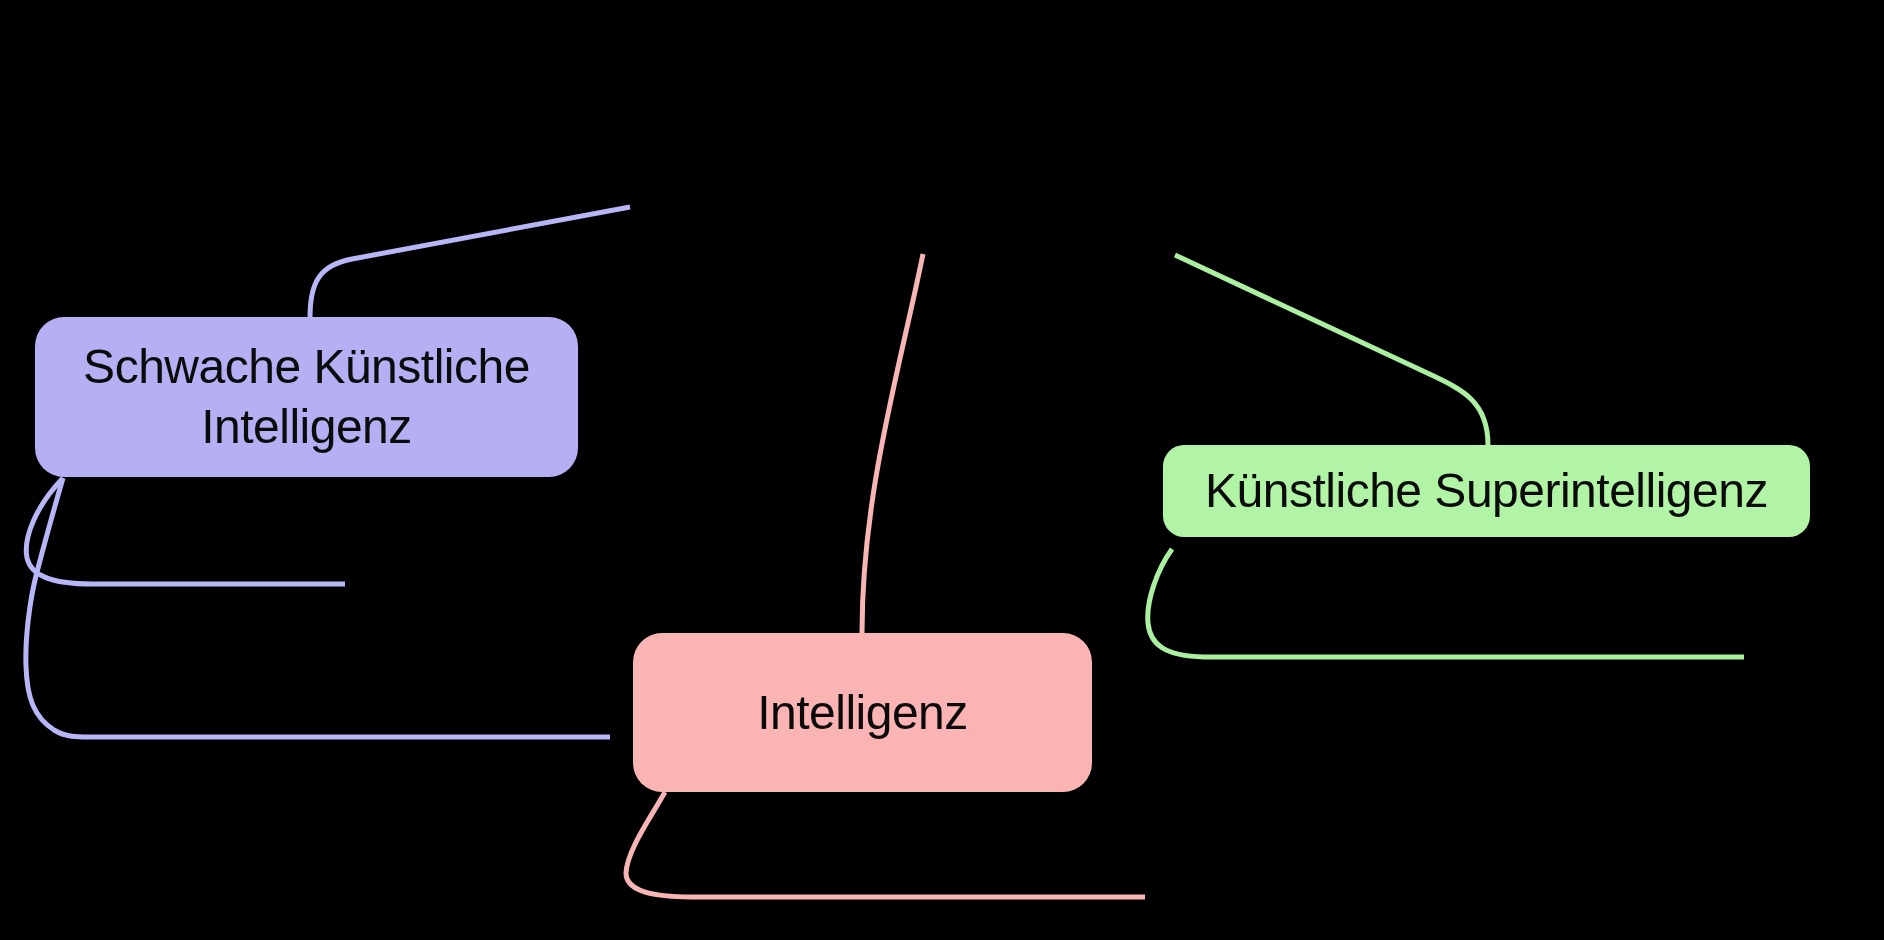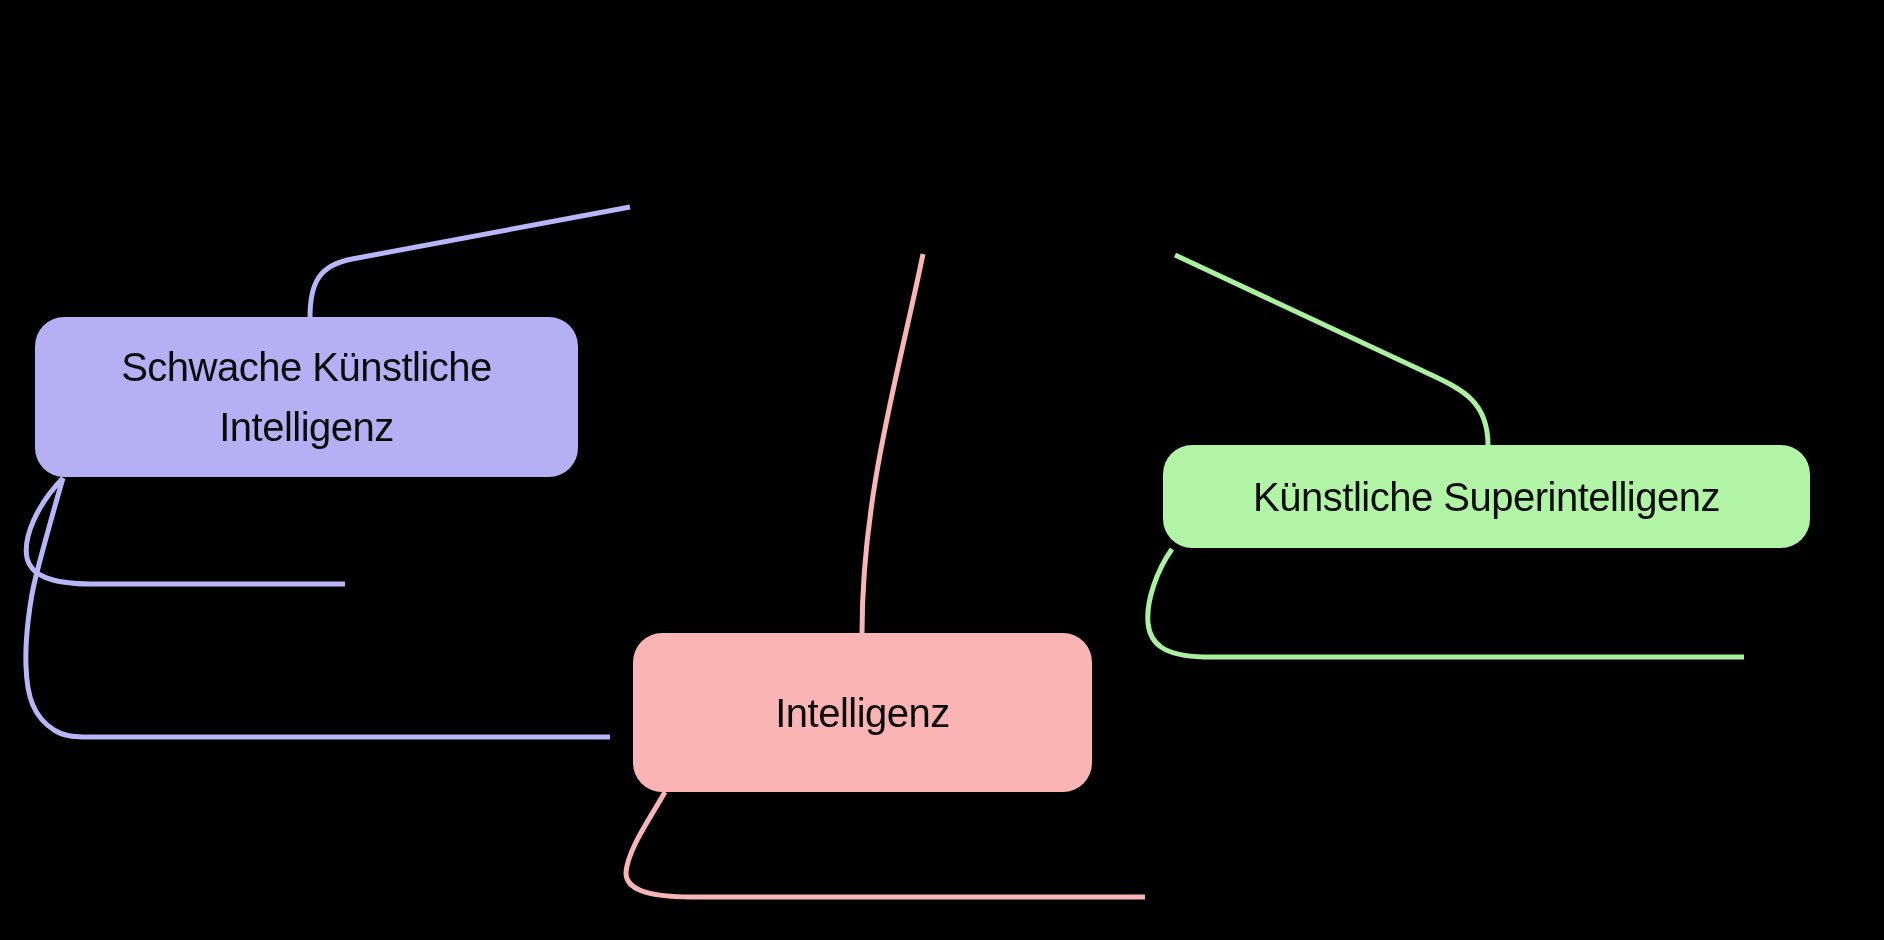--- a/index.html
+++ b/index.html
@@ -24,35 +24,35 @@
     height: 940px;
   }
   .node {
     position: absolute;
     border-radius: 29px;
     display: flex;
     align-items: center;
     justify-content: center;
     text-align: center;
     color: #0b0b0b;
-    font-size: 40px;
+    font-size: 48px;
     line-height: 60px;
     letter-spacing: -0.5px;
     white-space: nowrap;
   }
   .node .label span { display: block; }
   .node .label span:empty { display: none; }
   .node-weak {
     left: 35px;  top: 317px;  width: 543px; height: 160px;
   }
   .node-strong {
     left: 633px; top: 633px;  width: 459px; height: 159px;
   }
   .node-super {
-    left: 1163px; top: 445px; width: 647px; height: 103px;
+    left: 1163px; top: 445px; width: 647px; height: 92px; border-radius: 21px;
   }
 </style>
 </head>
 <body>
 
 <div class="canvas">
 
   <svg class="edges-layer" viewBox="0 0 1884 940" width="1884" height="940">
       <path d="M 630 207 L 352 259 C 320 265 310 282 310 317" stroke="#b7b6f7" stroke-width="5" fill="none" stroke-linecap="butt" stroke-linejoin="round"></path>
       <path d="M 63 478 C 36 506 23 538 27 558 C 31 575 50 584 92 584 L 345 584" stroke="#b7b6f7" stroke-width="5" fill="none" stroke-linecap="butt" stroke-linejoin="round"></path>

